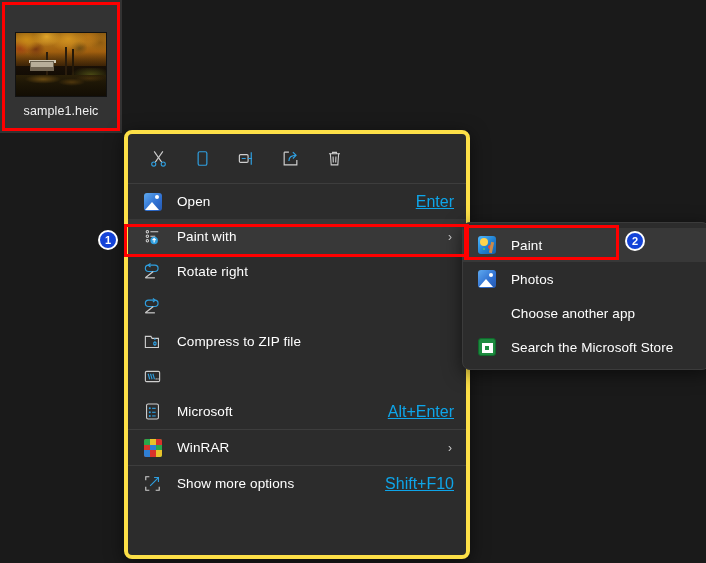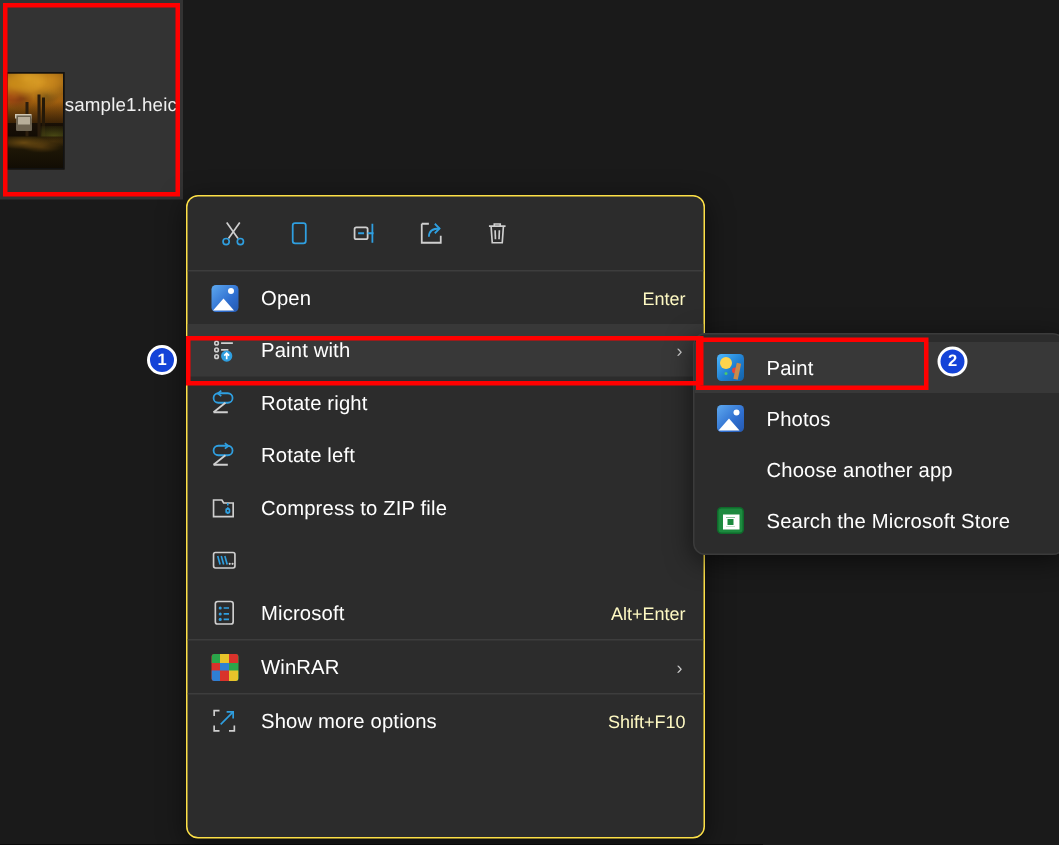--- a/index.html
+++ b/index.html
@@ -20,20 +20,21 @@
     position: absolute;
     left: 0; top: 0;
     width: 122px; height: 133px;
     background: #333333;
   }
   #file-tile {
     position: absolute;
     left: 4px; top: 4px;
     width: 114px; height: 125px;
     display: flex;
+    flex-direction: column;
     align-items: center;
     justify-content: flex-start;
   }
   #thumb {
     margin-top: 28px;
     width: 92px; height: 65px;
     border: 1px solid #121212;
     background: #1b1207;
     position: relative;
     overflow: hidden;
@@ -109,21 +110,21 @@
   }
   #badge-1 { left: 98px;  top: 230px; }
   #badge-2 { left: 625px; top: 231px; }
 
   
   #context-menu {
     position: absolute;
     left: 124px; top: 130px;
     width: 346px; height: 429px;
     background: #2c2c2c;
-    border: 1px solid #fde047;
+    border: 4px solid #fde047;
     border-radius: 8px;
     box-shadow: 0 4px 18px rgba(0,0,0,.55);
     overflow: hidden;
   }
   #cm-toolbar {
     height: 49px;
     display: flex;
     align-items: center;
     padding-left: 13px;
     gap: 10px;
@@ -151,24 +152,25 @@
     margin-right: 14px;
   }
   .mi-label {
     color: #ffffff;
     font-size: 13.5px;
     letter-spacing: .1px;
     flex: 1 1 auto;
     white-space: nowrap;
   }
   .mi-accel {
-    color: #fef9c3;
-    font-size: 12px;
+    color: #0ea5e9;
+    font-size: 16px;
     margin-left: auto;
     white-space: nowrap;
+    text-decoration: underline;
   }
   .mi-chev {
     color: #c9c9c9;
     font-size: 12px;
     margin-left: auto;
     padding-right: 2px;
   }
 
   
   #submenu {
@@ -352,21 +354,20 @@
 
     <div class="menu-item">
       <span class="mi-icon">
         <svg width="19" height="19" viewBox="0 0 24 24" fill="none" stroke="#2f9fe0" stroke-width="1.5">
           <path d="M15 4 h-8 a4 4 0 0 0 0 8 h8 a4 4 0 0 0 0 -8"></path>
           <path d="M12.5 1.8 L15.4 4.2 L12.5 6.4"></path>
           <path d="M3 20 L13 12" stroke="#cfcfcf"></path>
           <path d="M3 20 h12" stroke="#cfcfcf"></path>
         </svg>
       </span>
-      <span class="mi-label">Rotate left</span>
     </div>
 
     <div class="menu-item">
       <span class="mi-icon">
         <svg width="19" height="19" viewBox="0 0 24 24" fill="none" stroke="#cfcfcf" stroke-width="1.4">
           <path d="M3 5.5 h7 l1.5 2.5 h8 v11.5 h-16.5 z"></path>
           <line x1="15" y1="8" x2="15" y2="18" stroke="#2f9fe0" stroke-dasharray="2 1.6"></line>
           <rect x="13.6" y="13" width="2.8" height="3.2" rx=".6" stroke="#2f9fe0"></rect>
         </svg>
       </span>

